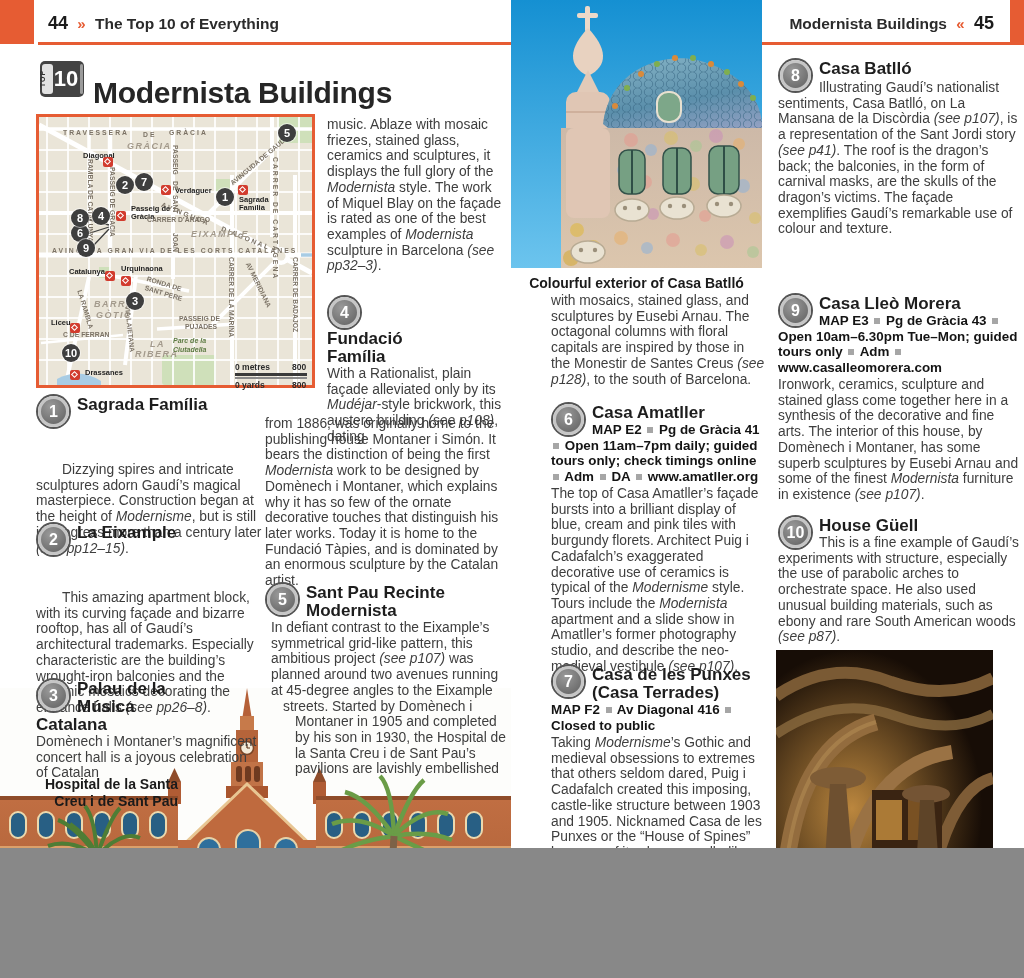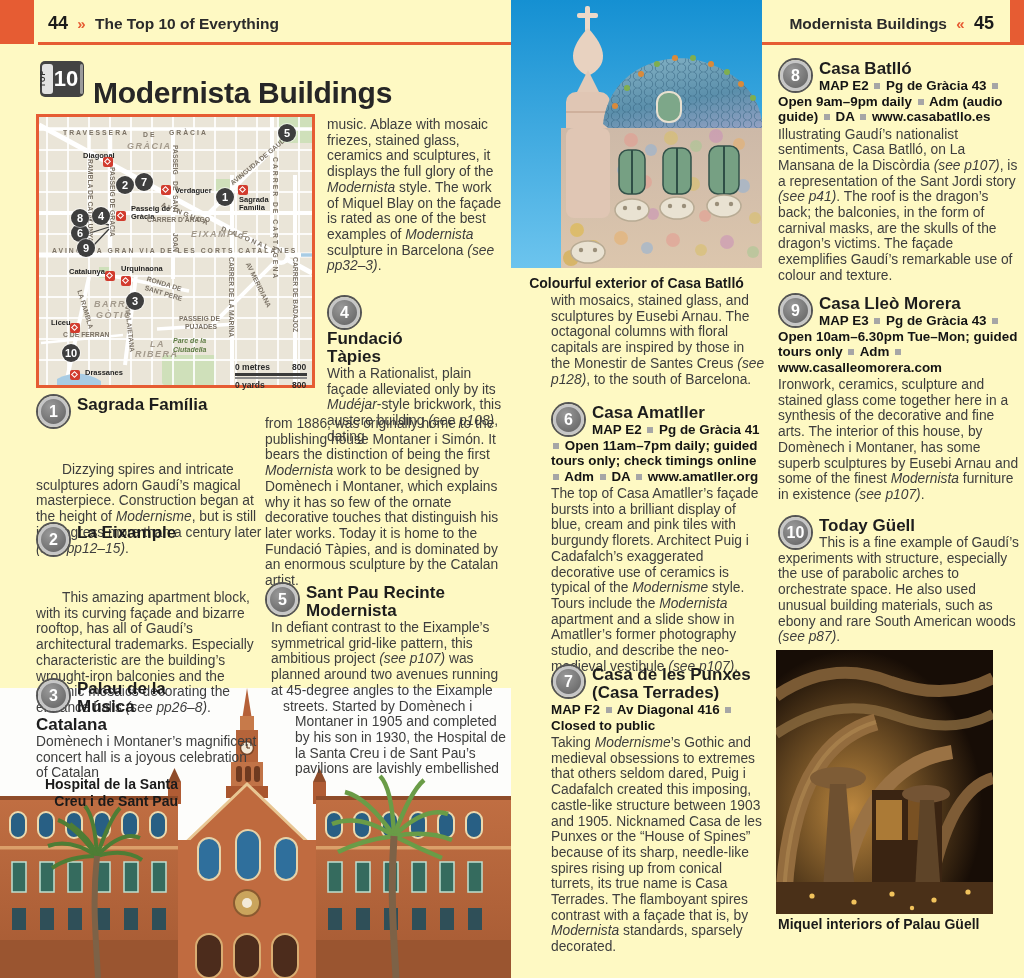--- a/index.html
+++ b/index.html
@@ -1,16 +1,16 @@
 <!DOCTYPE html>
 <html style="--accent: #e65c33; --metro: #d23c2e;"><head>
 <meta charset="utf-8">
 <style>
   html,body{margin:0;padding:0;background:#888;}
-  #page{position:relative;width:1024px;height:978px;background:#fef9c3;overflow:hidden;
+  #page{position:relative;width:1024px;height:848px;background:#ffffff;overflow:hidden;
         font-family:"Liberation Sans",sans-serif;-webkit-font-smoothing:antialiased;}
   
   .corner{position:absolute;top:0;height:44px;background:var(--accent,#e65c33);}
   #corner-left{left:0;width:34px;}
   #corner-right{left:1010px;width:14px;}
   .rule{position:absolute;top:42px;height:3px;background:var(--accent,#e65c33);}
   #rule-left{left:38px;width:473px;}
   #rule-right{left:762px;width:262px;}
   .hdr{position:absolute;top:13px;font-size:15.5px;color:#232323;font-weight:bold;}
   #hdr-left{left:48px;}
@@ -474,21 +474,21 @@
   </div>
   <div class="entry" style="left:36px;top:678px;width:226px">
     <span class="num">3</span>
     <h3 class="etitle" style="max-width:170px">Palau de la Música Catalana</h3>
     <p class="body"><span>Domènech i Montaner’s magnificent concert hall is a joyous celebration of Catalan</span></p>
   </div>
 
   <div class="abs body" style="left:327px;top:117px;width:178px"><span>music. Ablaze with mosaic friezes, stained glass, ceramics and sculptures, it displays the full glory of the </span><span class="it">Modernista</span><span> style. The work of Miquel Blay on the façade is rated as one of the best examples of </span><span class="it">Modernista</span><span> sculpture in Barcelona </span><span class="it">(see pp32–3)</span><span>.</span></div>
   <div class="entry" style="left:327px;top:295px;width:178px">
     <span class="num">4</span>
-    <h3 class="etitle" style="max-width:115px">Fundació Tàpies</h3>
+    <h3 class="etitle" style="max-width:115px">Fundació Família</h3>
     <p class="body"><span>With a Rationalist, plain façade alleviated only by its </span><span class="it">Mudéjar</span><span>-style brickwork, this austere building </span><span class="it">(see p108)</span><span>, dating</span></p>
   </div>
   <div class="abs body" style="left:265px;top:416px;width:240px"><span>from 1886, was originally home to the publishing house Montaner i Simón. It bears the distinction of being the first </span><span class="it">Modernista</span><span> work to be designed by Domènech i Montaner, which explains why it has so few of the ornate decorative touches that distinguish his later works. Today it is home to the Fundació Tàpies, and is dominated by an enormous sculpture by the Catalan artist.</span></div>
   <div class="entry" style="left:265px;top:582px;width:241px">
     <span class="num">5</span>
     <h3 class="etitle" style="max-width:180px">Sant Pau Recinte Modernista</h3>
     <p class="body"><span class="fa"></span><span class="fb"></span><span class="fc"></span><span><span>In defiant contrast to the Eixample’s symmetrical grid-like pattern, this ambitious project </span><span class="it">(see p107)</span><span> was planned around two avenues running at 45-degree angles to the Eixample streets. Started by Domènech i Montaner in 1905 and completed by his son in 1930, the Hospital de la Santa Creu i de Sant Pau’s pavilions are lavishly embellished</span></span></p>
   </div>
 
   <div class="abs body" style="left:551px;top:293px;width:215px"><span>with mosaics, stained glass, and sculptures by Eusebi Arnau. The octagonal columns with floral capitals are inspired by those in the Monestir de Santes Creus </span><span class="it">(see p128)</span><span>, to the south of Barcelona.</span></div>
@@ -501,28 +501,27 @@
   <div class="entry" style="left:551px;top:664px;width:215px">
     <span class="num">7</span>
     <h3 class="etitle">Casa de les Punxes (Casa Terrades)</h3>
     <p class="info"><span>MAP F2 </span><span class="isq"></span><span> Av Diagonal 416 </span><span class="isq"></span><span> Closed to public</span></p>
     <p class="body" style="margin-top:2px"><span>Taking </span><span class="it">Modernisme</span><span>’s Gothic and medieval obsessions to extremes that others seldom dared, Puig i Cadafalch created this imposing, castle-like structure between 1903 and 1905. Nicknamed Casa de les Punxes or the “House of Spines” because of its sharp, needle-like spires rising up from conical turrets, its true name is Casa Terrades. The flamboyant spires contrast with a façade that is, by </span><span class="it">Modernista</span><span> standards, sparsely decorated.</span></p>
   </div>
 
   <div class="entry" style="left:778px;top:58px;width:241px">
     <span class="num">8</span>
     <h3 class="etitle">Casa Batlló</h3>
-    <p class="info"><span>MAP E2 </span><span class="isq"></span><span> Pg de Gràcia 43 </span><span class="isq"></span><span> Open 9am–9pm daily </span><span class="isq"></span><span> Adm (audio guide) </span><span class="isq"></span><span> DA </span><span class="isq"></span><span> www.casabatllo.es</span></p>
     <p class="body" style="margin-top:2px"><span>Illustrating Gaudí’s nationalist sentiments, Casa Batlló, on La Mansana de la Discòrdia </span><span class="it">(see p107)</span><span>, is a representation of the Sant Jordi story </span><span class="it">(see p41)</span><span>. The roof is the dragon’s back; the balconies, in the form of carnival masks, are the skulls of the dragon’s victims. The façade exemplifies Gaudí’s remarkable use of colour and texture.</span></p>
   </div>
   <div class="entry" style="left:778px;top:293px;width:241px">
     <span class="num">9</span>
     <h3 class="etitle">Casa Lleò Morera</h3>
     <p class="info"><span>MAP E3 </span><span class="isq"></span><span> Pg de Gràcia 43 </span><span class="isq"></span><span> Open 10am–6.30pm Tue–Mon; guided tours only </span><span class="isq"></span><span> Adm </span><span class="isq"></span><span> www.casalleomorera.com</span></p>
     <p class="body" style="margin-top:2px"><span>Ironwork, ceramics, sculpture and stained glass come together here in a synthesis of the decorative and fine arts. The interior of this house, by Domènech i Montaner, has some superb sculptures by Eusebi Arnau and some of the finest </span><span class="it">Modernista</span><span> furniture in existence </span><span class="it">(see p107)</span><span>.</span></p>
   </div>
   <div class="entry" style="left:778px;top:515px;width:241px">
     <span class="num">10</span>
-    <h3 class="etitle">Today Güell</h3>
+    <h3 class="etitle">House Güell</h3>
     <p class="body"><span>This is a fine example of Gaudí’s experiments with structure, especially the use of parabolic arches to orchestrate space. He also used unusual building materials, such as ebony and rare South American woods </span><span class="it">(see p87)</span><span>.</span></p>
   </div>
 
 </div>
 
 </body></html>

